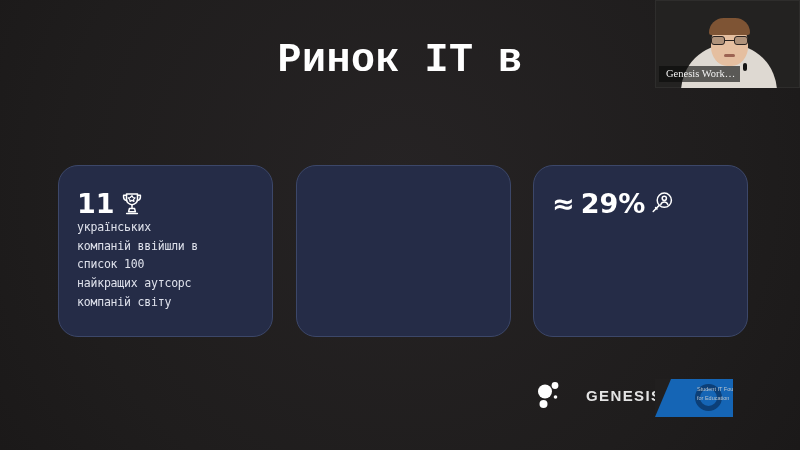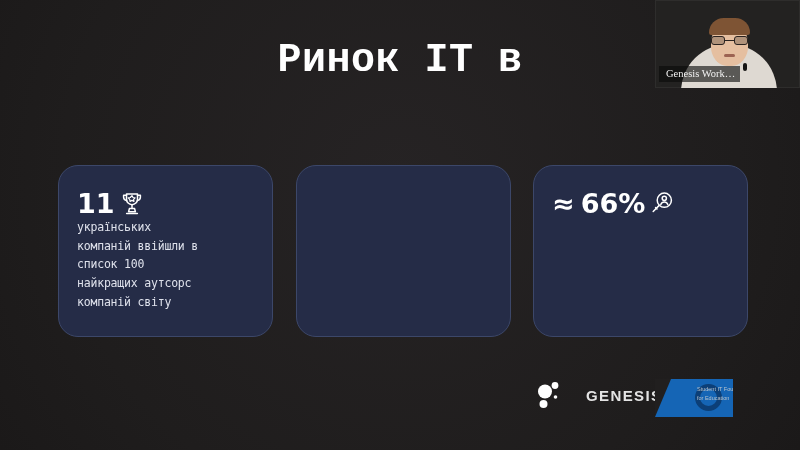--- a/index.html
+++ b/index.html
@@ -277,21 +277,21 @@
 найкращих аутсорс
 компаній світу</div>
     </div>
 
     <div class="card">
     </div>
 
     <div class="card">
       <div class="card-head">
         <span class="approx">≈</span>
-        <span>66%</span>
+        <span>29%</span>
         <span class="card-icon">
           <svg width="26" height="26" viewBox="0 0 26 26" fill="none" stroke="#ffffff" stroke-width="1.5" stroke-linecap="round" stroke-linejoin="round">
             <circle cx="15.3" cy="10.2" r="7.1"></circle>
             <path d="M10.2 15.4 4.2 21.5"></path>
             <path d="M6.6 17.6 8 19"></path>
             <circle cx="15.3" cy="8.3" r="2.1"></circle>
             <path d="M11.8 14.6a3.7 3.7 0 0 1 7 0"></path>
           </svg>
         </span>
       </div>

